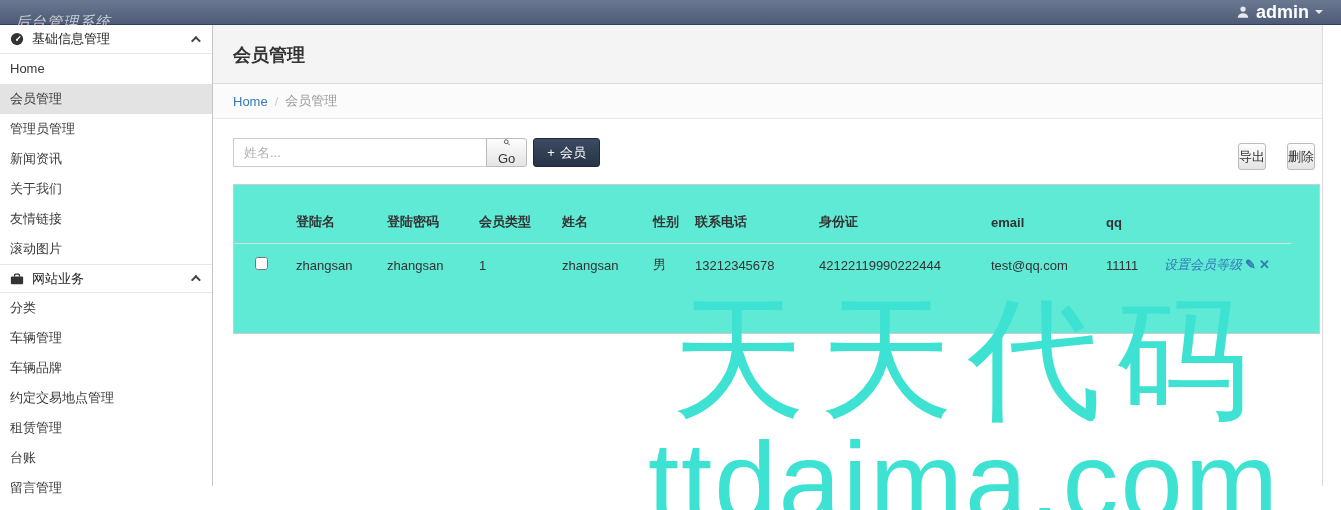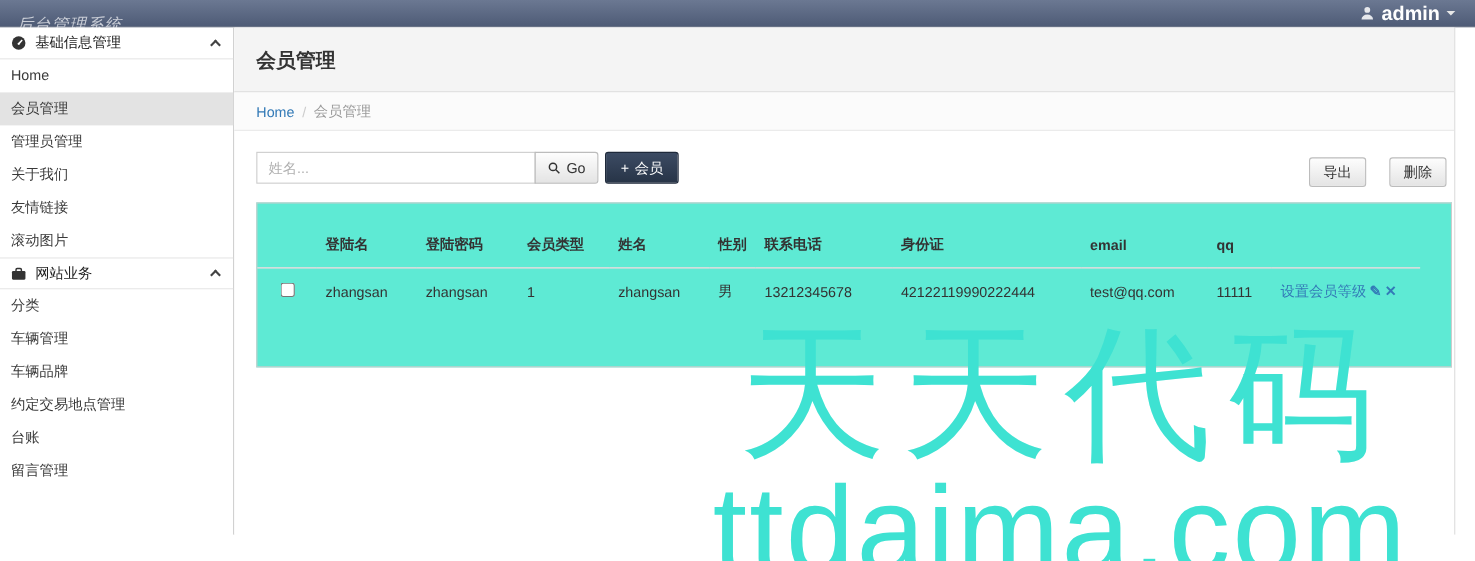--- a/index.html
+++ b/index.html
@@ -46,39 +46,39 @@
   .content { padding:16px 2px 0 20px; position:relative; flex:1; }
 
   
   .toolbar { display:flex; align-items:center; }
   .search-input { width:254px; height:29px; border:1px solid #ccc; padding:0 10px;
                   font-size:13px; color:#555; outline:none; border-radius:0; }
   .search-input::placeholder { color:#b0b0b0; }
   .btn { font-size:13px; color:#333; cursor:pointer; display:inline-flex;
          align-items:center; justify-content:center; gap:5px;
          background:linear-gradient(#fdfdfd,#e4e4e4); border:1px solid #bcbcbc; }
-  .btn-go { height:29px; padding:0 11px; margin-left:-1px; border-radius:0 3px 3px 0; }
+  .btn-go { height:29px; padding:0 11px; margin-left:-1px; border-radius:0 3px 3px 0;flex-direction:column; }
   .btn-add { height:29px; padding:0 13px; margin-left:6px; border-radius:3px;
              background:linear-gradient(#3c4b63,#273447); border:1px solid #1e293a;
              color:#fff; }
   .toolbar-right { margin-left:auto; margin-right:5px; margin-top:8px;
                    display:flex; gap:21px; }
-  .btn-plain { height:27px; padding:0 12px; border-radius:3px; }
+  .btn-plain { height:27px; padding:0 0; border-radius:3px; }
 
   
   .panel { margin-top:14px; border:1px solid #ccc; background:#5eead4; height:150px;
            padding-top:20px; }
   table { border-collapse:collapse; table-layout:fixed; width:calc(100% - 32px); }
   th, td { text-align:left; font-size:13px; color:#333; padding:8px 8px;
            overflow:hidden; white-space:nowrap; }
   th { font-weight:bold; border-bottom:1px solid #ddd; padding-bottom:12px; }
   td { padding-top:12px; }
   .col-check { text-align:center; }
   .action-cell { color:#337ab7; }
-  .action-link { color:#337ab7; cursor:pointer; text-decoration:none; }
+  .action-link { font-style:italic; color:#337ab7; cursor:pointer; text-decoration:none; }
   .icon-link { color:#337ab7; cursor:pointer; margin-left:3px; font-style:normal;
                font-weight:bold; }
 
   
   .pager { margin-top:20px; display:flex; align-items:center; font-size:13px;
            color:#337ab7; }
   .pager .stat { margin-right:6px; }
   .pager .stat2 { margin-right:16px; }
   .pager a { color:#337ab7; text-decoration:none; margin-right:16px; cursor:pointer; }
   .page-select { width:191px; height:29px; border:1px solid #ccc; border-radius:4px;
@@ -118,36 +118,38 @@
         <circle cx="8" cy="8" r="7" fill="#333"></circle>
         <line x1="8" y1="9" x2="11.6" y2="5" stroke="#fff" stroke-width="1.6"></line>
         <circle cx="8" cy="9" r="1.2" fill="#fff"></circle>
       </svg>
       <span>基础信息管理</span>
       <span class="chevron-up"></span>
     </div>
     <div class="nav-item">Home</div>
     <div class="nav-item active">会员管理</div>
     <div class="nav-item">管理员管理</div>
+    <div class="nav-item">新闻资讯</div>
     <div class="nav-item">关于我们</div>
     <div class="nav-item">友情链接</div>
     <div class="nav-item">滚动图片</div>
 
     <div class="group-header group-sep">
       <svg class="gicon" viewBox="0 0 16 16">
         <path d="M5.2 5 V3.6 a1.2 1.2 0 0 1 1.2 -1.2 h3.2 a1.2 1.2 0 0 1 1.2 1.2 V5" fill="none" stroke="#333" stroke-width="1.5"></path>
         <rect x="1" y="5" width="14" height="9" rx="1.2" fill="#333"></rect>
       </svg>
       <span>网站业务</span>
       <span class="chevron-up"></span>
     </div>
     <div class="nav-item">分类</div>
     <div class="nav-item">车辆管理</div>
     <div class="nav-item">车辆品牌</div>
     <div class="nav-item">约定交易地点管理</div>
+    <div class="nav-item">租赁管理</div>
     <div class="nav-item">台账</div>
     <div class="nav-item">留言管理</div>
   </div>
 
   <div class="main">
     <div class="page-header">
       <span class="page-title">会员管理</span>
     </div>
 
     <div class="breadcrumb">

